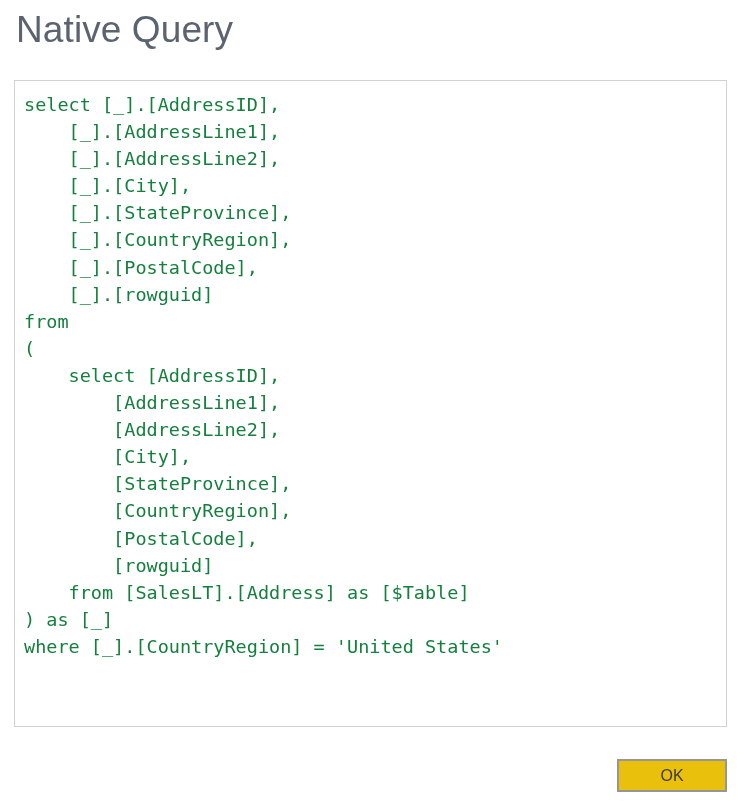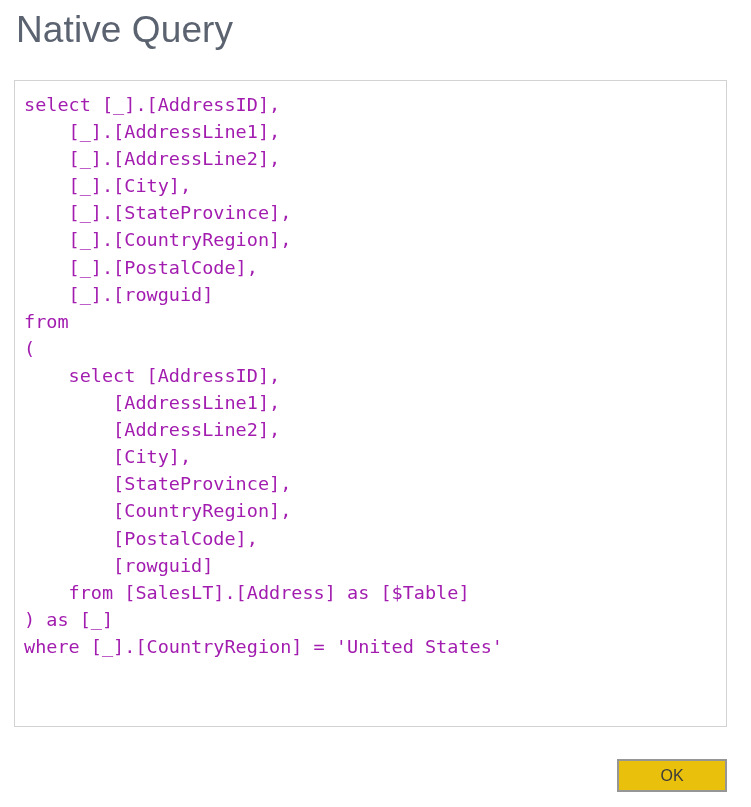--- a/index.html
+++ b/index.html
@@ -55,21 +55,21 @@
   }
 
   #query-text {
     position: absolute;
     left: 9px;
     top: 10px;
     margin: 0;
     font-family: "DejaVu Sans Mono", monospace;
     font-size: 18.5px;
     line-height: 27.1px;
-    color: #a21caf;
+    color: #15803d;
     white-space: pre;
     letter-spacing: 0px;
     tab-size: 4;
   }
 
   
   #button-row {
     position: absolute;
     left: 0;
     top: 759px;

